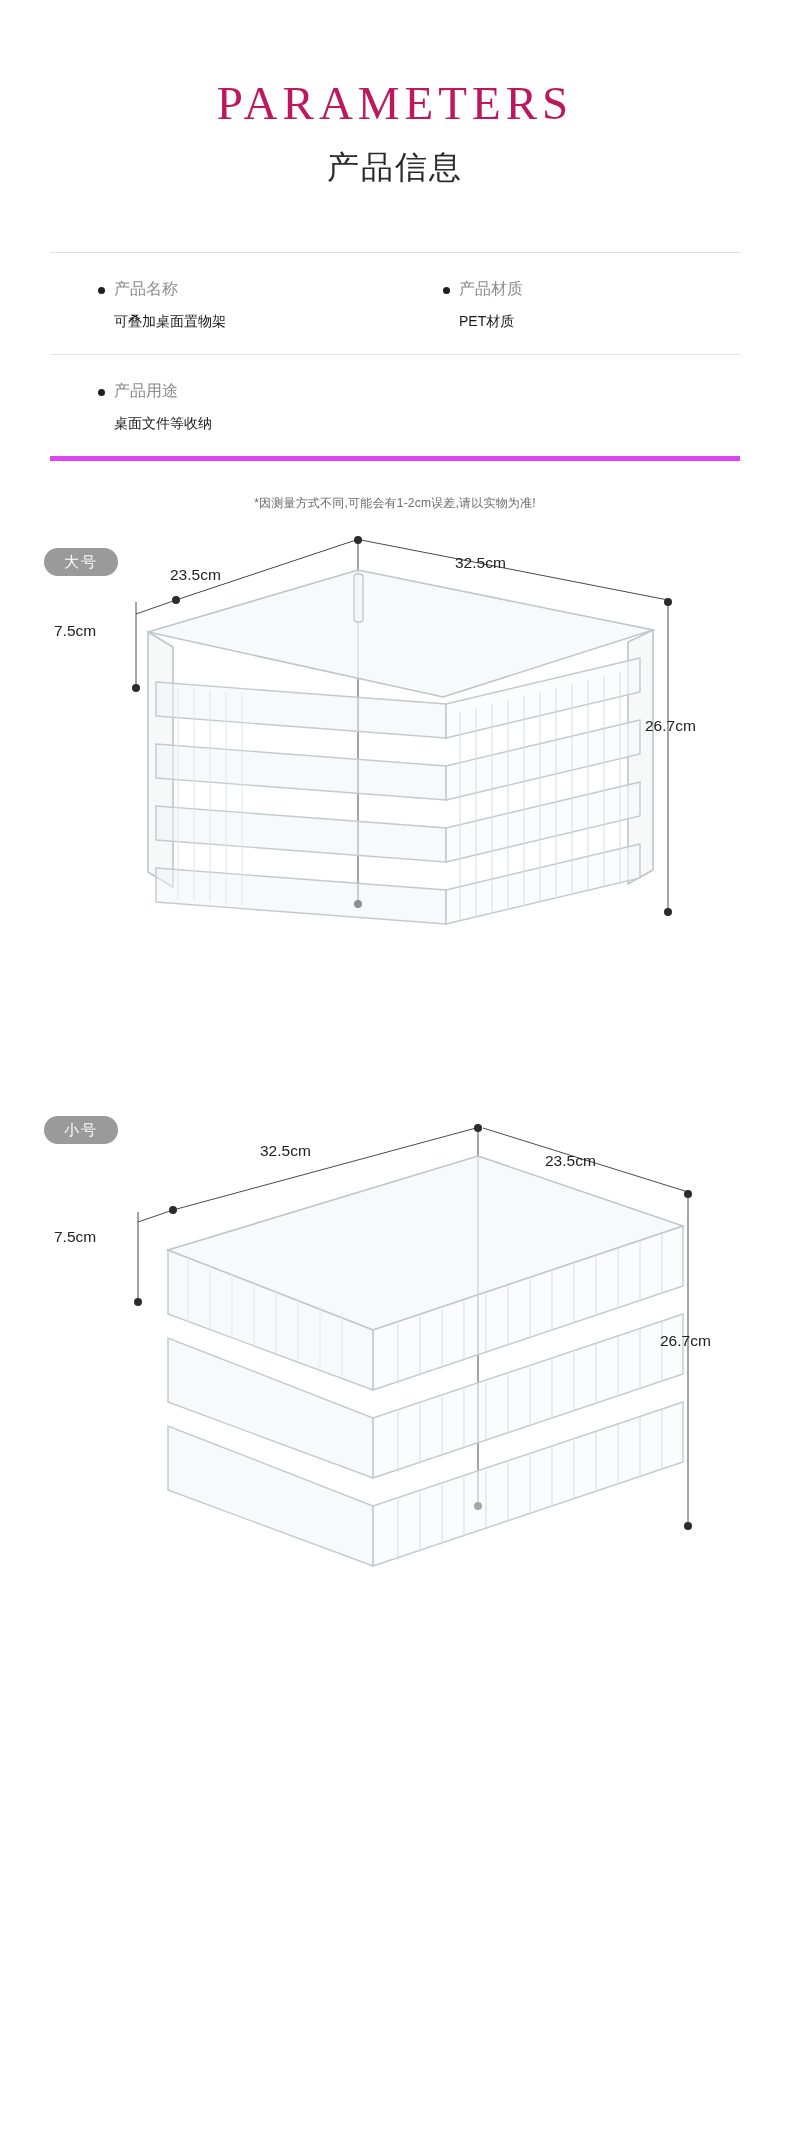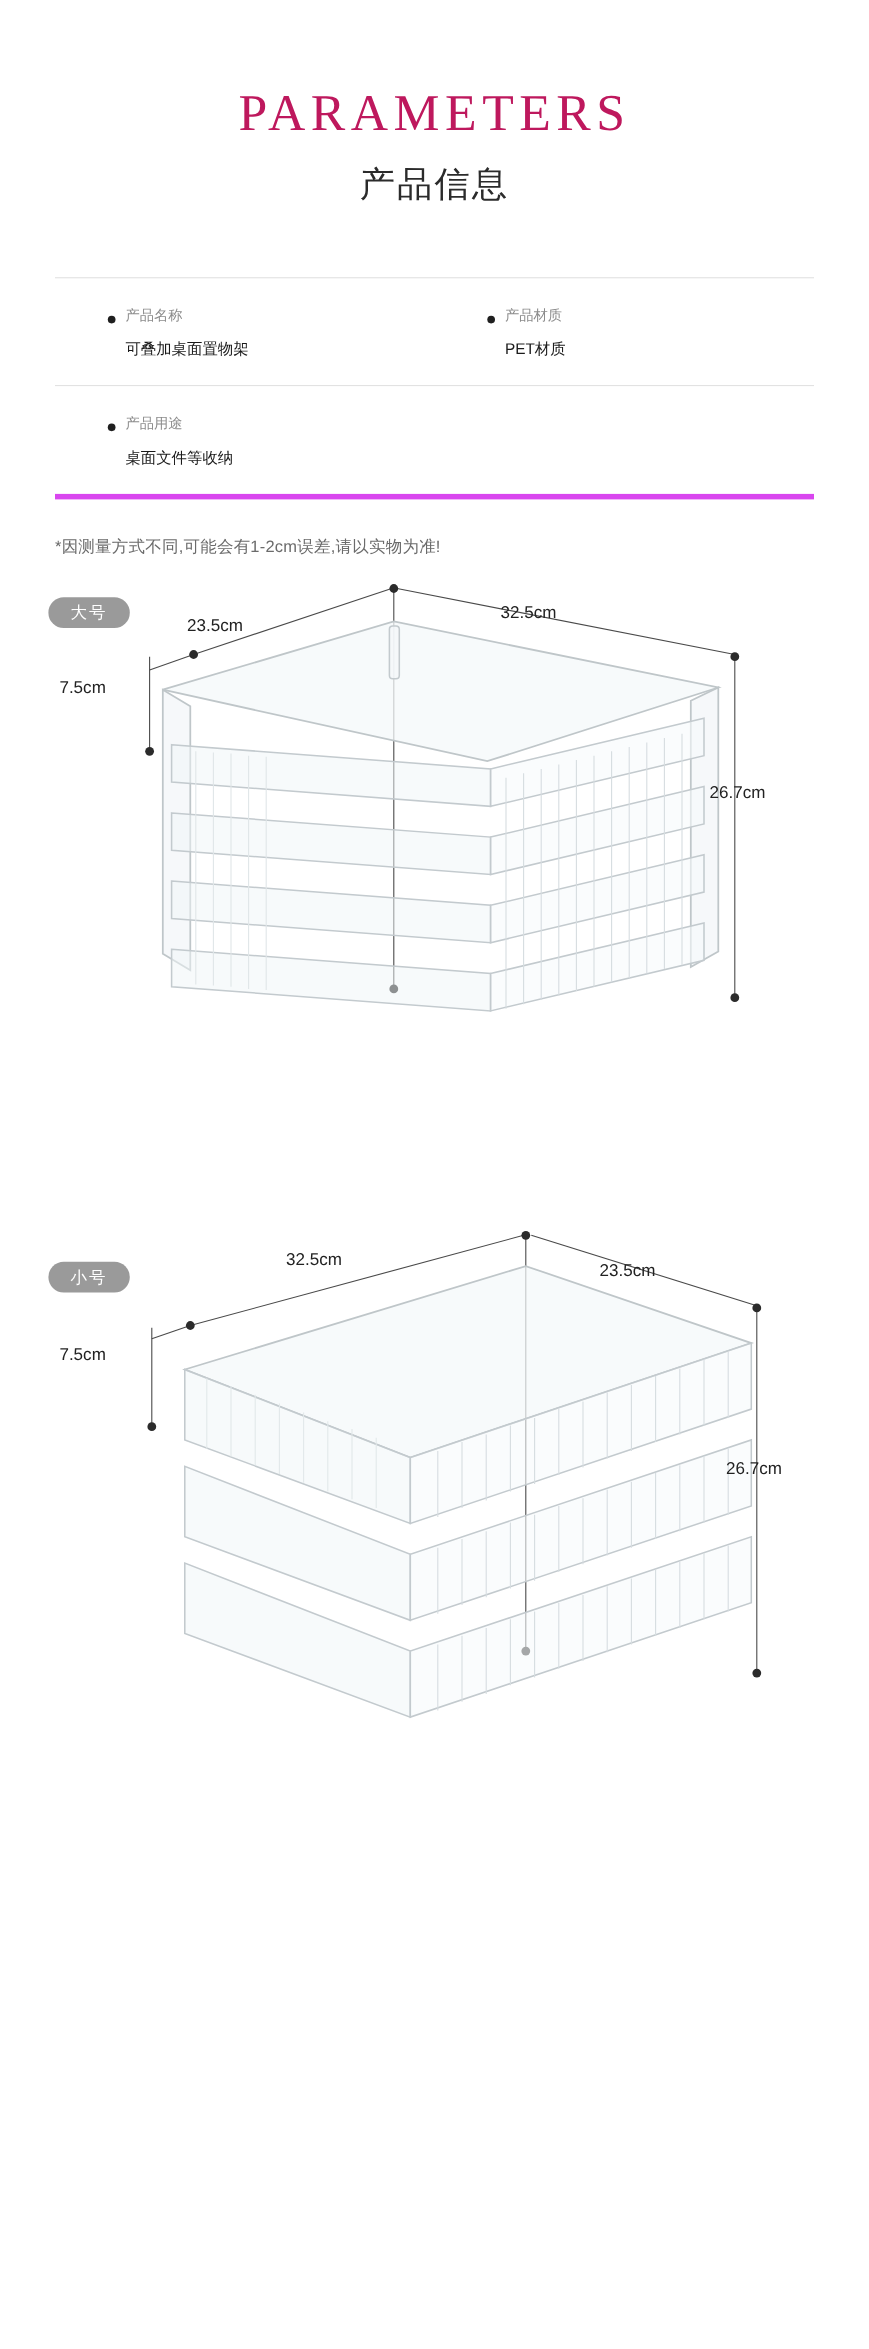--- a/index.html
+++ b/index.html
@@ -67,37 +67,37 @@
   .bullet {
     position: absolute;
     left: 48px;
     top: 8px;
     width: 7px;
     height: 7px;
     border-radius: 50%;
     background: #1f1f1f;
   }
   .spec-label {
-    font-size: 13px;
+    font-size: 16px;
     color: #8c8c8c;
     line-height: 1.2;
     font-family: "Liberation Sans", sans-serif;
   }
   .spec-value {
     margin-top: 14px;
     font-size: 14px;
     color: #1a1a1a;
     line-height: 1.3;
     font-family: "Liberation Sans", sans-serif;
   }
 
   .note {
     margin-top: 34px;
-    text-align: left;
-    font-size: 15px;
+    text-align: center;
+    font-size: 12px;
     color: #6b6b6b;
     font-family: "Liberation Sans", sans-serif;
     letter-spacing: 0.2px;
   }
 
   
   .figure-block {
     position: relative;
     width: 790px;
     padding-left: 28px;
@@ -241,21 +241,21 @@
 
       <g stroke="#c3cace" stroke-width="1.4" fill="rgba(244,248,250,0.8)">
         <rect x="326" y="62" width="9" height="48" rx="3"></rect>
       </g>
     </svg>
   </div>
 
   <div class="divider-gap"></div>
 
   <div class="figure-block" style="height:600px;">
-    <div class="size-tag" style="left:44px; top:16px;margin-top:36px;">小号</div>
+    <div class="size-tag" style="left:44px; top:16px;">小号</div>
 
     <div class="dim-label" style="left:260px; top:42px;">32.5cm</div>
     <div class="dim-label" style="left:545px; top:52px;">23.5cm</div>
     <div class="dim-label" style="left:54px; top:128px;">7.5cm</div>
     <div class="dim-label" style="left:660px; top:232px;">26.7cm</div>
 
     <svg class="fig-svg" width="790" height="600" viewBox="0 0 790 600">
 
       <g stroke="#4a4a4a" stroke-width="1" fill="none">
         <line x1="145" y1="110" x2="448" y2="28"></line>

